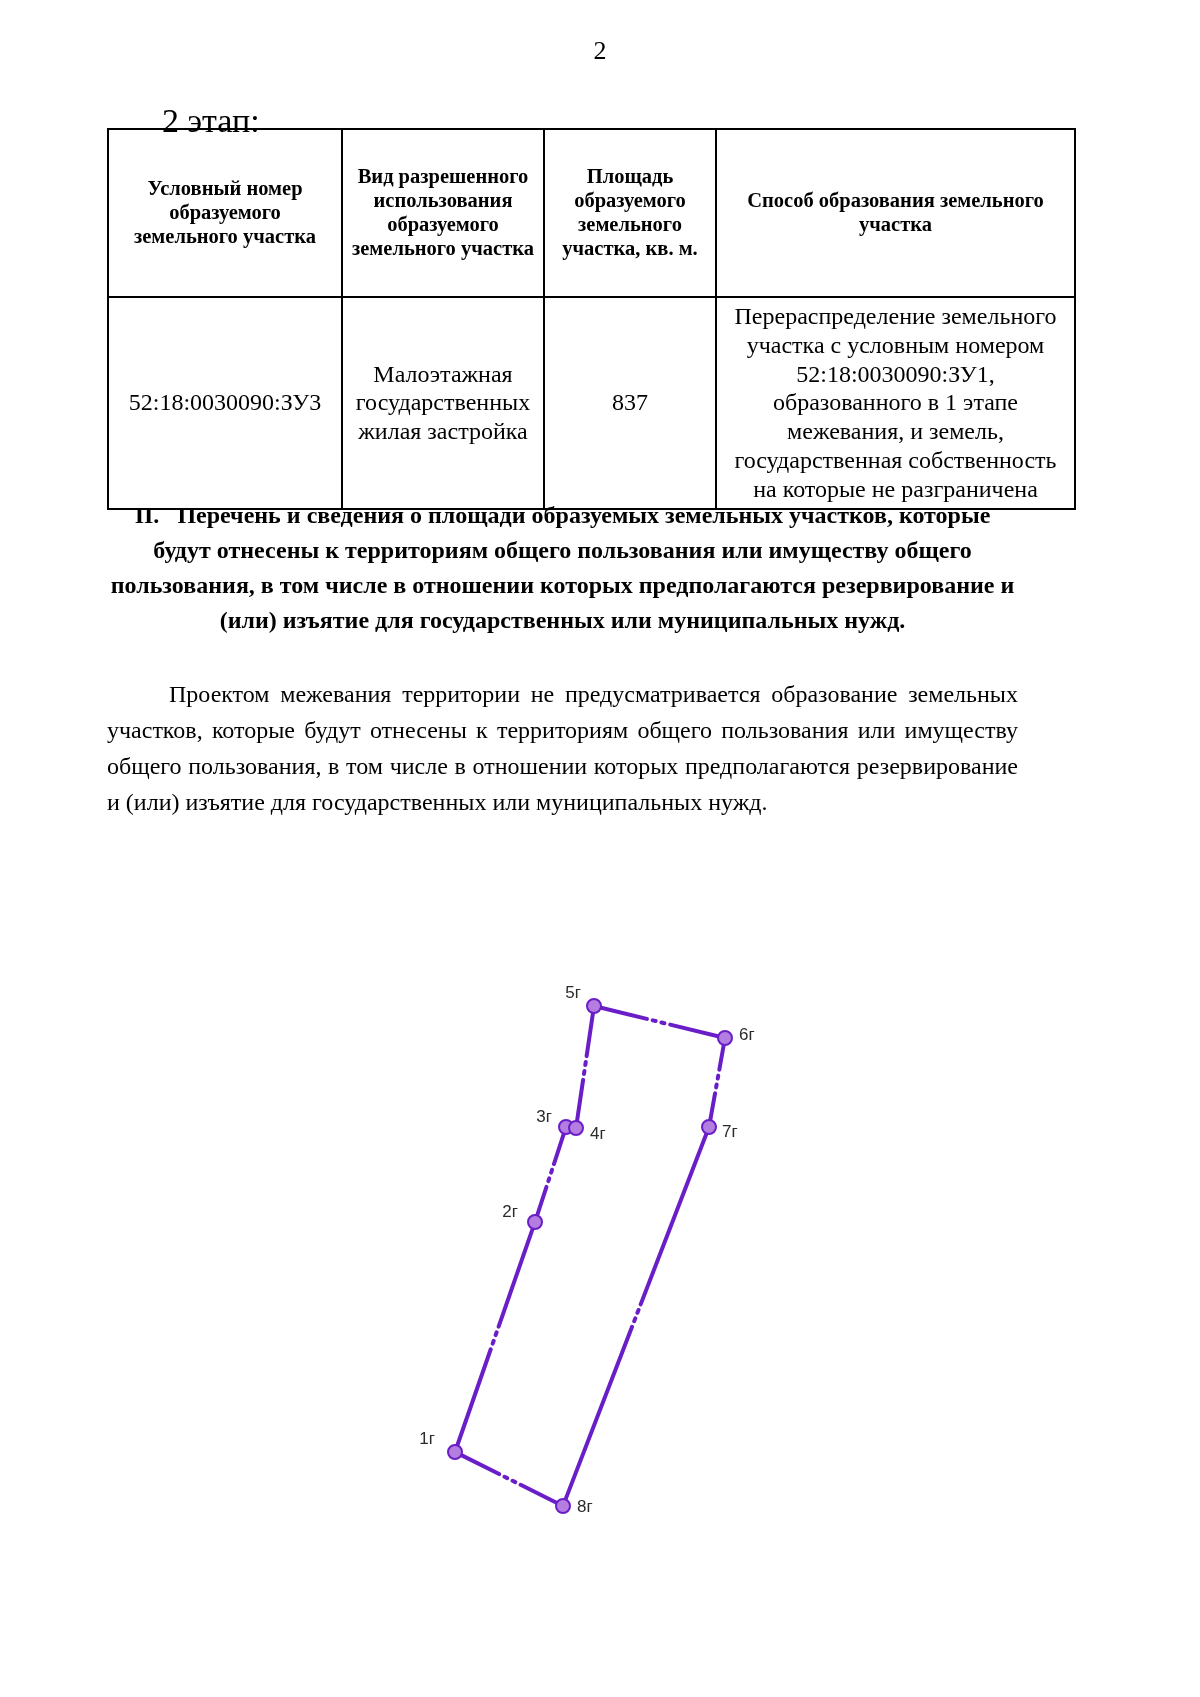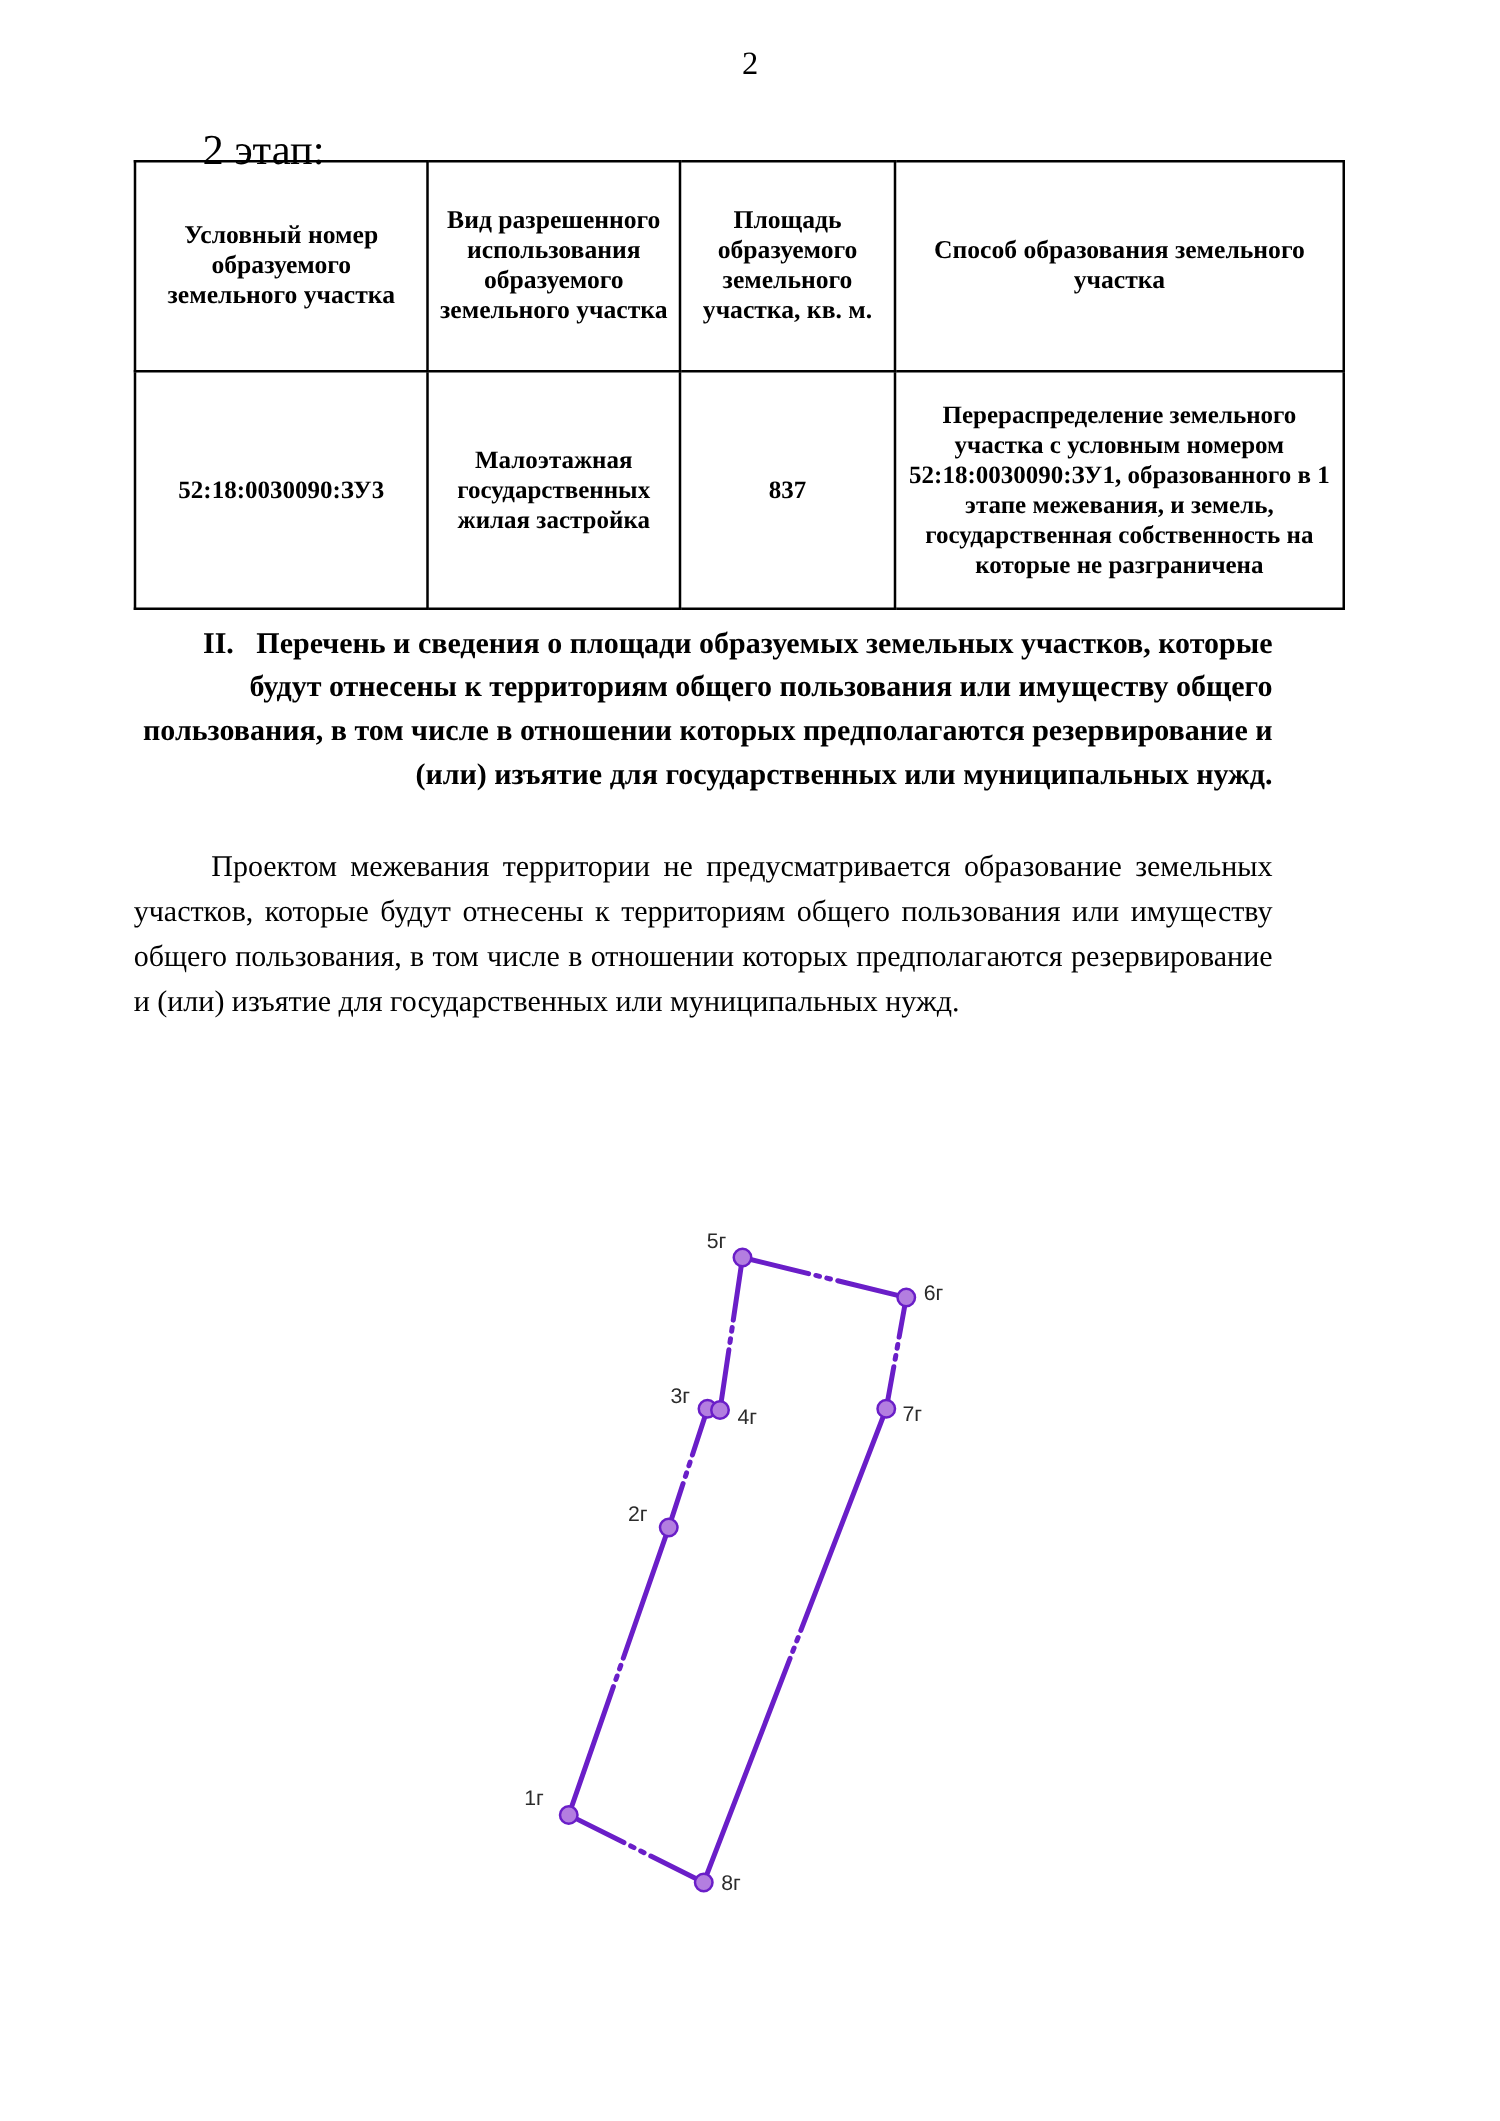--- a/index.html
+++ b/index.html
@@ -54,35 +54,35 @@
     padding: 4px 6px;
     font-family: "Liberation Serif", "DejaVu Serif", serif;
   }
   table.land-table th {
     font-weight: bold;
     font-size: 20.5px;
     line-height: 1.16;
     height: 158px;
   }
   table.land-table td {
-    font-weight: bold;
-    font-size: 20px;
+    font-weight: normal;
+    font-size: 24px;
     line-height: 1.2;
     height: 180px;
   }
   .col1 { width: 220px; }
   .col2 { width: 188px; }
   .col3 { width: 158px; border-radius: 28px; }
   .col4 { width: 345px; }
 
   .heading-block {
     position: absolute;
     left: 107px;
     width: 911px;
-    text-align: right;
+    text-align: center;
     font-weight: bold;
     font-size: 24px;
     line-height: 1.46;
     font-family: "Liberation Serif", "DejaVu Serif", serif;
     font-stretch: condensed;
   }
   .heading-block .numeral {
     font-weight: bold;
   }
   #heading-2 { top: 498px; }

